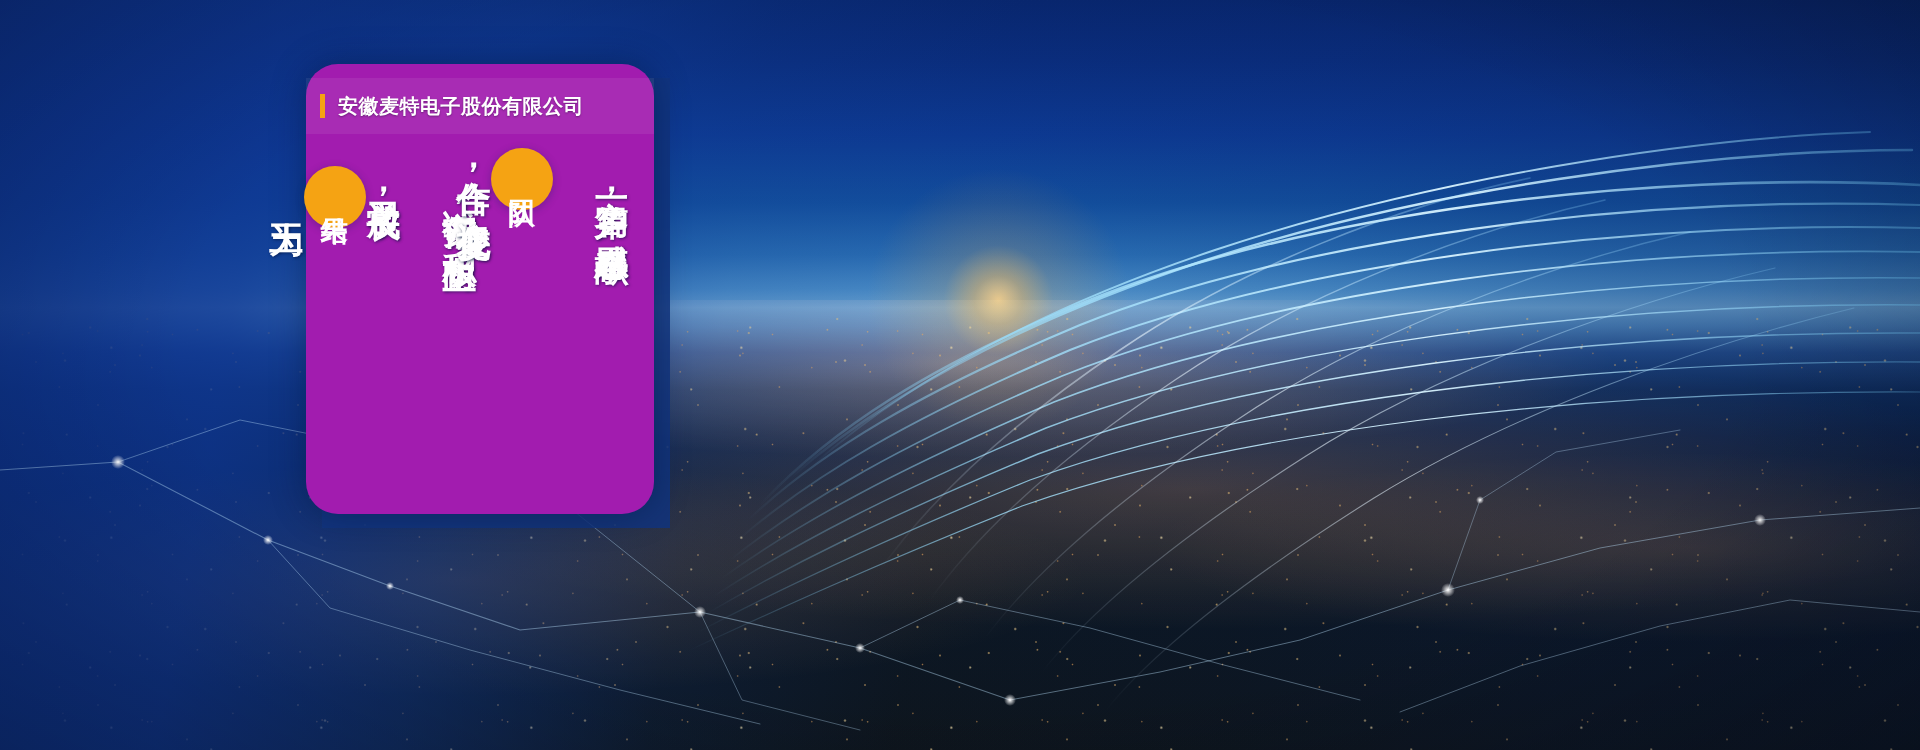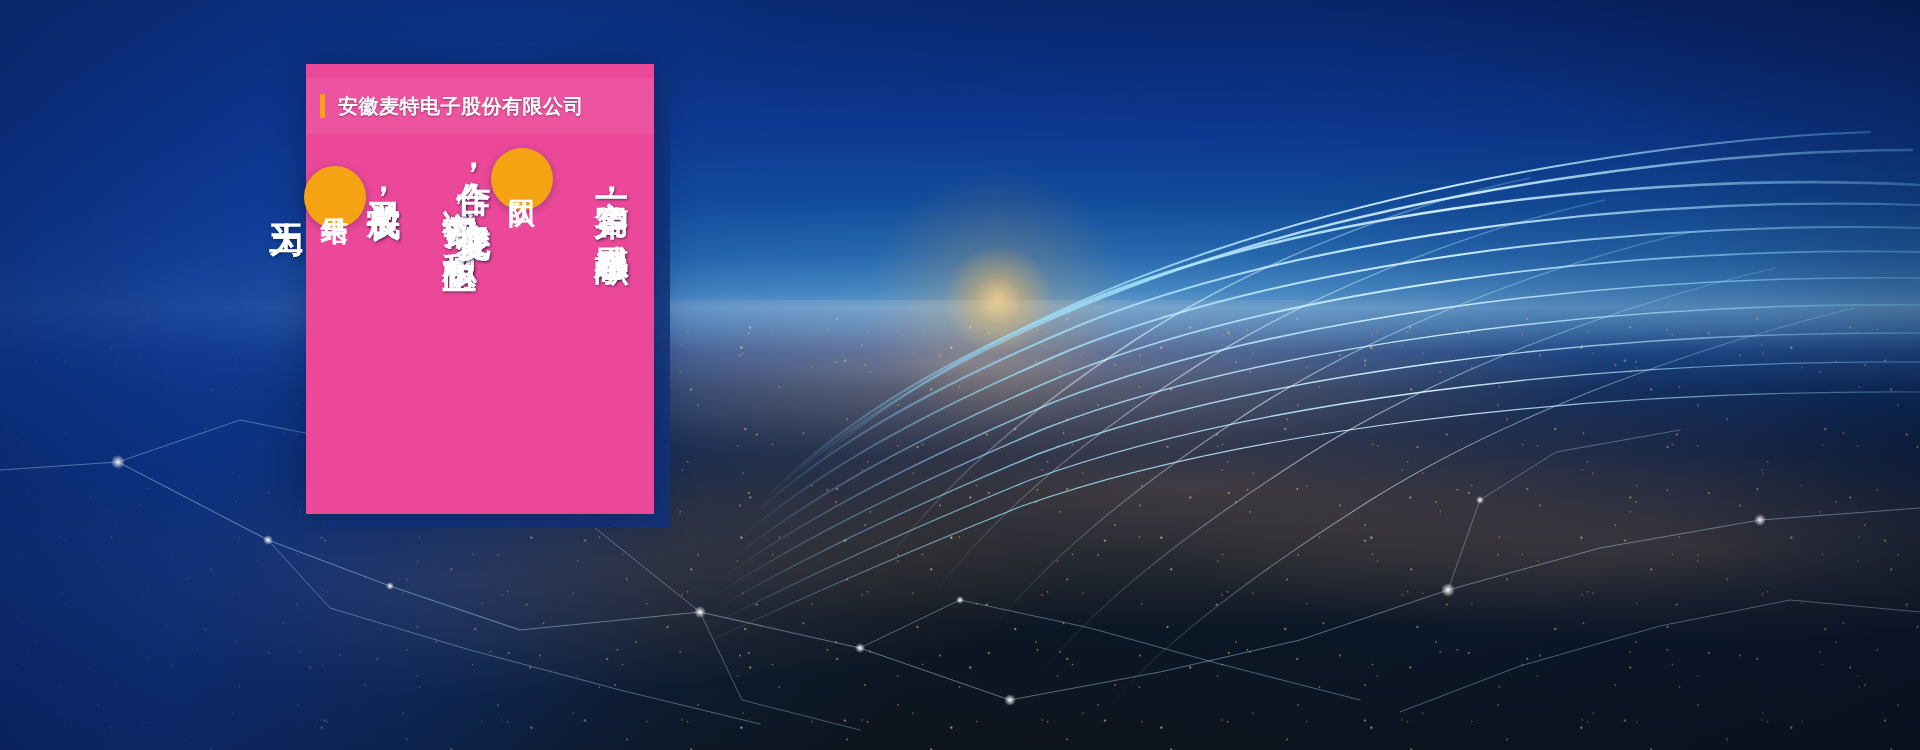--- a/index.html
+++ b/index.html
@@ -77,22 +77,23 @@
     background:radial-gradient(ellipse 78% 92% at 50% 46%, rgba(0,0,0,0) 52%, rgba(0,0,0,.35) 100%);
   }
   .net{position:absolute;inset:0;}
   
   .panel-shadow{
     position:absolute;left:322px;top:78px;width:348px;height:450px;
     background:#12357f;opacity:.85;
   }
   .panel{
     position:absolute;left:306px;top:64px;width:348px;height:450px;
-    background:#ec4899;
+    background:#a21caf;
     box-shadow:0 0 34px rgba(5,20,60,.45);
+    border-radius:32px;
   }
   .panel-head{
     position:absolute;left:0;top:14px;width:100%;height:56px;
     background:rgba(255,255,255,.07);
     display:flex;align-items:center;
   }
   .head-bar{
     width:5px;height:24px;background:#f5a313;margin-left:14px;margin-right:13px;flex:0 0 auto;
   }
   .company-name{

